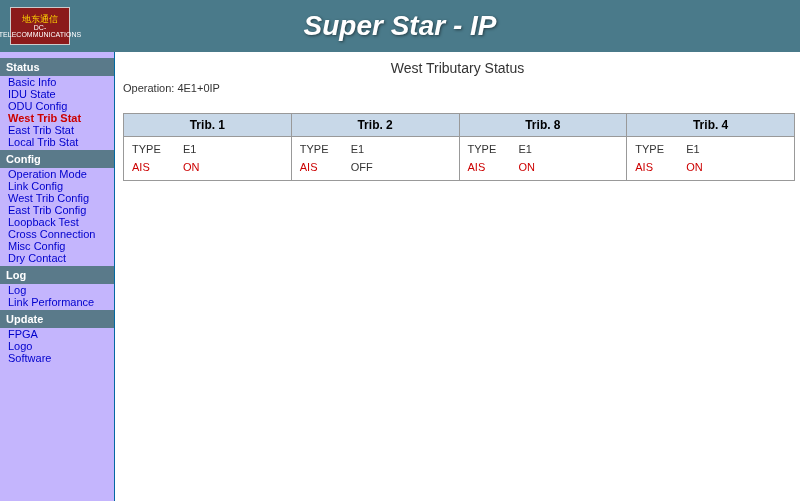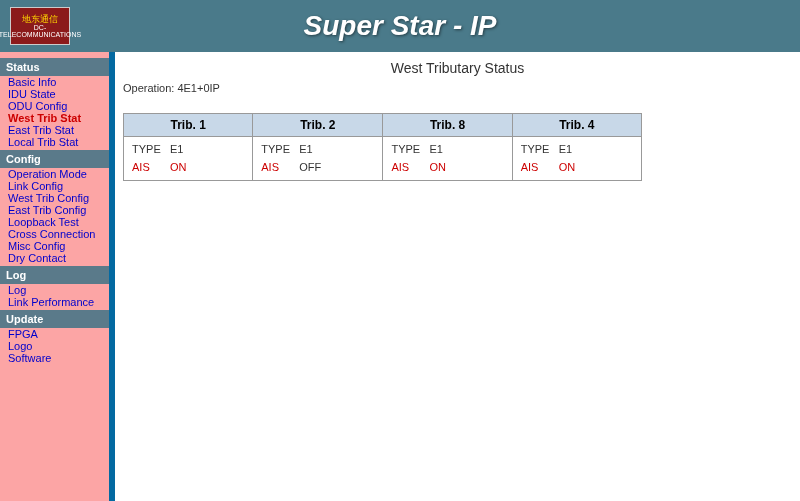--- a/index.html
+++ b/index.html
@@ -52,22 +52,22 @@
 
     
     .main-layout {
       display: flex;
       height: 449px;
     }
 
     
     .sidebar {
       width: 115px;
-      background: #fca5a5;
-      border-right: 6px solid #0369a1;
+      background: #c4b5fd;
+      border-right: 1px solid #0369a1;
       padding: 4px 0;
       overflow-y: auto;
     }
     .sidebar-section-header {
       background: #5a7a8a;
       color: white;
       padding: 3px 6px;
       font-size: 11px;
       font-weight: bold;
       margin-top: 2px;
@@ -101,41 +101,41 @@
     }
     .capacity-label {
       font-size: 11px;
       color: #333;
       margin-bottom: 6px;
     }
 
     
     .trib-table {
       border-collapse: collapse;
-      width: 519px;
+      width: 672px;
       margin-top: 19px;
     }
     .trib-table th {
       background: #c8d8e8;
       border: 1px solid #999;
       padding: 4px 8px;
       text-align: center;
       font-size: 12px;
       font-weight: bold;
       width: 140px;
     }
     .trib-table td {
       border: 1px solid #999;
       padding: 4px 8px;
       vertical-align: top;
       width: 140px;
     }
     .trib-row {
       display: flex;
-      gap: 8px;
+      gap: 21px;
       font-size: 11px;
       line-height: 1.6;
     }
     .trib-label {
       color: #333;
       min-width: 30px;
     }
     .trib-value {
       color: #333;
     }

